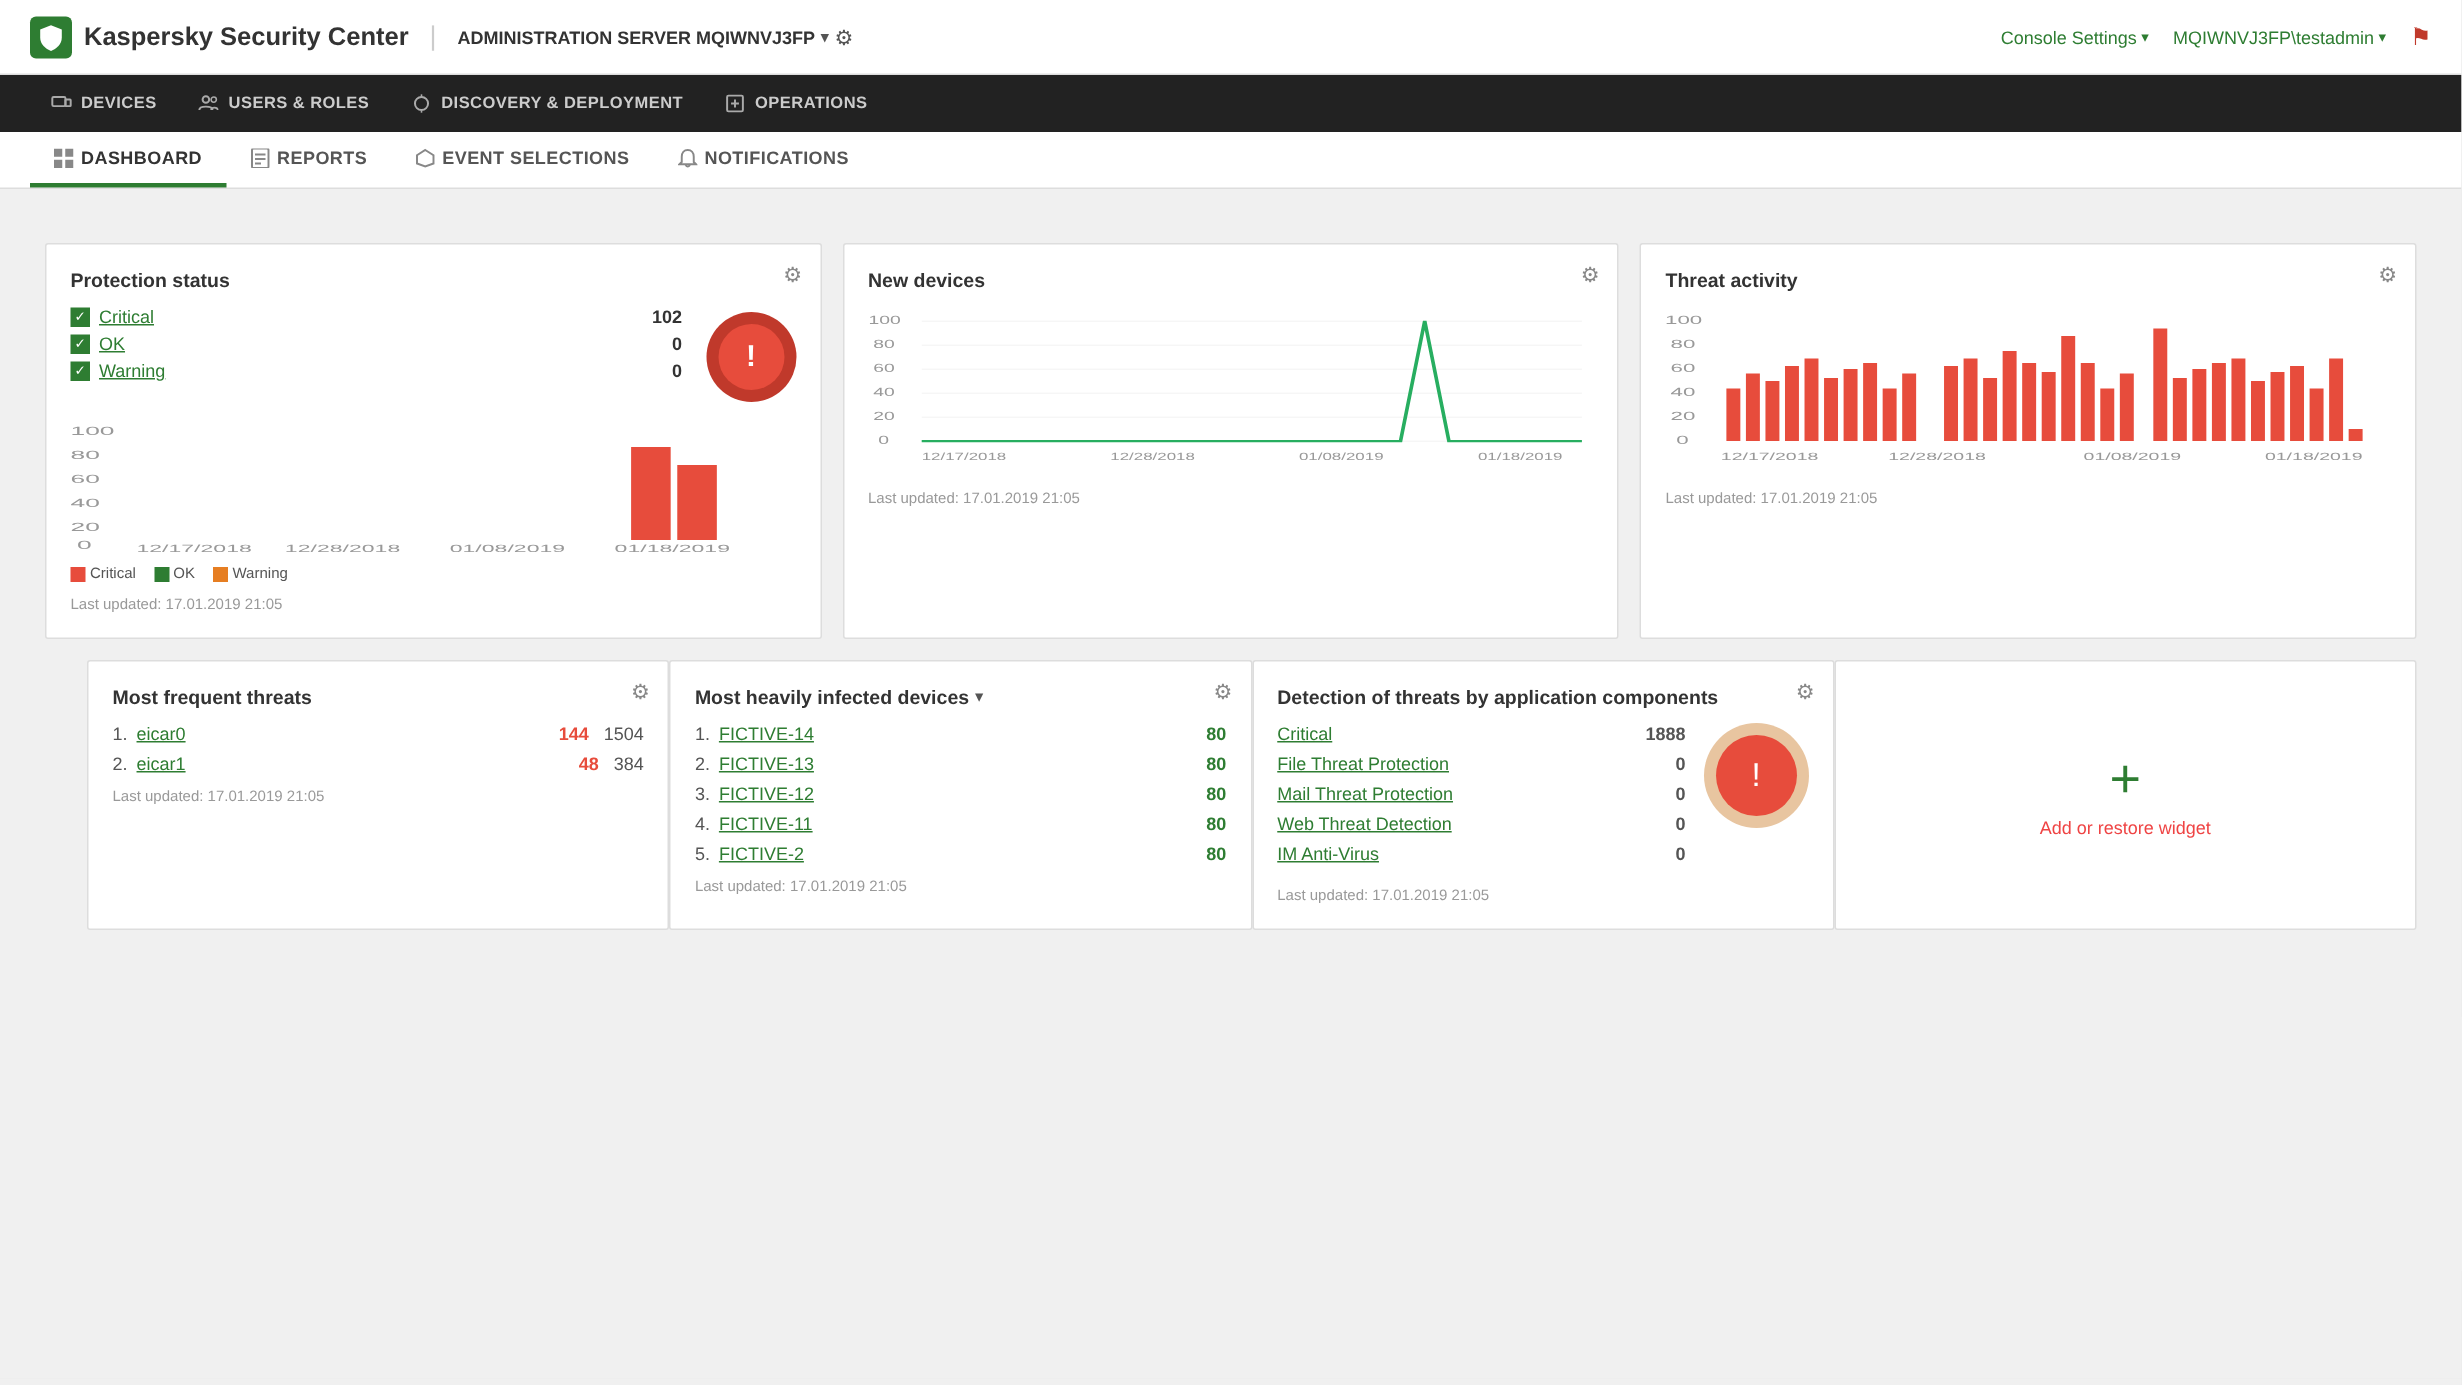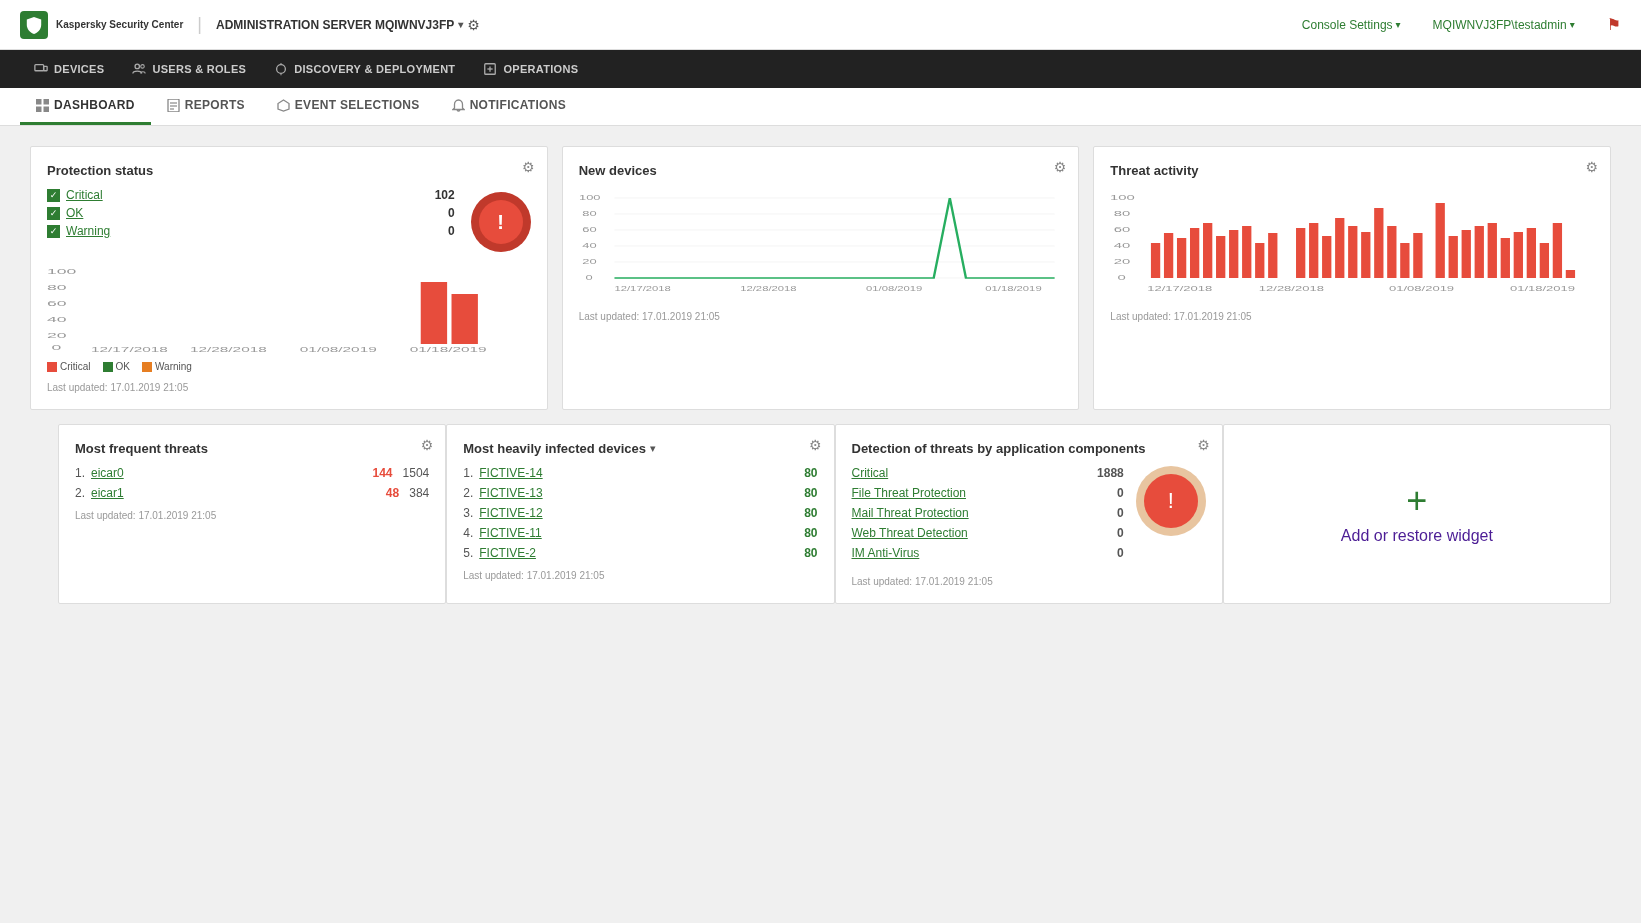--- a/index.html
+++ b/index.html
@@ -4,44 +4,44 @@
   <style>
     * { box-sizing: border-box; margin: 0; padding: 0; }
     body { background: #e8e8e8; font-family: Arial, sans-serif; font-size: 12px; color: #333; }
 
     
     .header { background: #fff; border-bottom: 1px solid #ddd; padding: 0 20px; height: 50px; display: flex; align-items: center; justify-content: space-between; }
     .header-left { display: flex; align-items: center; gap: 14px; }
     .logo-area { display: flex; align-items: center; gap: 8px; }
     .logo-icon { width: 28px; height: 28px; background: #2e7d32; border-radius: 4px; display: flex; align-items: center; justify-content: center; }
     .logo-icon svg { width: 18px; height: 18px; fill: white; }
-    .app-name { font-size: 10px; font-weight: bold; color: #333; }
+    .app-name { font-size: 17px; font-weight: bold; color: #333; }
     .header-divider { color: #ccc; font-size: 18px; }
     .server-name { font-size: 12px; font-weight: bold; color: #333; display: flex; align-items: center; gap: 4px; }
     .server-name .chevron { font-size: 10px; color: #555; }
     .gear-btn { background: none; border: none; cursor: pointer; color: #555; font-size: 14px; }
-    .header-right { display: flex; align-items: center; gap: 32px; }
+    .header-right { display: flex; align-items: center; gap: 16px; }
     .header-link { color: #2e7d32; font-size: 12px; text-decoration: none; display: flex; align-items: center; gap: 3px; }
     .header-link .chevron { font-size: 10px; }
     .flag-icon { color: #c0392b; font-size: 16px; }
 
     
     .navbar { background: #222; display: flex; align-items: center; padding: 0 20px; height: 38px; }
     .nav-item { color: #ccc; font-size: 11px; font-weight: bold; padding: 0 14px; height: 38px; display: flex; align-items: center; gap: 6px; cursor: pointer; text-transform: uppercase; letter-spacing: 0.3px; }
     .nav-item svg { width: 14px; height: 14px; fill: #aaa; }
     .nav-item.active { color: #fff; }
 
     
     .tabbar { background: #fff; border-bottom: 1px solid #ddd; padding: 0 20px; display: flex; }
     .tab { padding: 10px 16px; font-size: 12px; font-weight: bold; color: #555; cursor: pointer; display: flex; align-items: center; gap: 5px; border-bottom: 3px solid transparent; text-transform: uppercase; letter-spacing: 0.3px; }
     .tab.active { color: #333; border-bottom: 3px solid #2e7d32; }
     .tab svg { width: 13px; height: 13px; fill: #888; }
 
     
-    .main { padding: 20px 30px; background: #f0f0f0; min-height: calc(100vh - 130px); }
+    .main { padding: 36px 30px; background: #f0f0f0; min-height: calc(100vh - 130px); }
 
     
     .widget { background: #fff; border: 1px solid #ddd; border-radius: 2px; padding: 16px; position: relative; }
     .widget-title { font-size: 13px; font-weight: bold; color: #333; margin-bottom: 10px; }
     .widget-gear { position: absolute; top: 12px; right: 12px; color: #888; font-size: 14px; cursor: pointer; background: none; border: none; }
     .widget-footer { font-size: 10px; color: #999; margin-top: 10px; }
 
     
     .prot-status-content { display: flex; align-items: flex-start; gap: 16px; }
     .prot-legend { flex: 1; }
@@ -77,21 +77,21 @@
     .detection-link { color: #2e7d32; text-decoration: underline; cursor: pointer; flex: 1; }
     .detection-count { color: #555; font-weight: bold; margin-left: auto; }
     .detection-circle { width: 70px; height: 70px; border-radius: 50%; background: #e8c5a0; display: flex; align-items: center; justify-content: center; flex-shrink: 0; }
     .detection-circle-inner { width: 54px; height: 54px; border-radius: 50%; background: #e74c3c; display: flex; align-items: center; justify-content: center; color: white; font-size: 22px; }
     .detection-content { display: flex; gap: 12px; }
     .detection-list { flex: 1; }
 
     
     .add-widget { background: #fff; border: 1px solid #ddd; border-radius: 2px; display: flex; flex-direction: column; align-items: center; justify-content: center; gap: 8px; cursor: pointer; min-height: 180px; }
     .add-plus { color: #2e7d32; font-size: 36px; line-height: 1; font-weight: 300; }
-    .add-label { color: #4c1d95; font-size: 16px; }
+    .add-label { color: #ef4444; font-size: 12px; }
 
     
     .footer { padding: 20px 30px; background: #f0f0f0; }
 
     
     .top-row { display: grid; grid-template-columns: 1fr 1fr 1fr; gap: 14px; margin-bottom: 14px; }
     .bottom-row { display: grid; grid-template-columns: 1fr 1fr 1fr 1fr; margin-bottom: 14px; margin-left: 28px; }
   </style>
 </head>
 <body>

